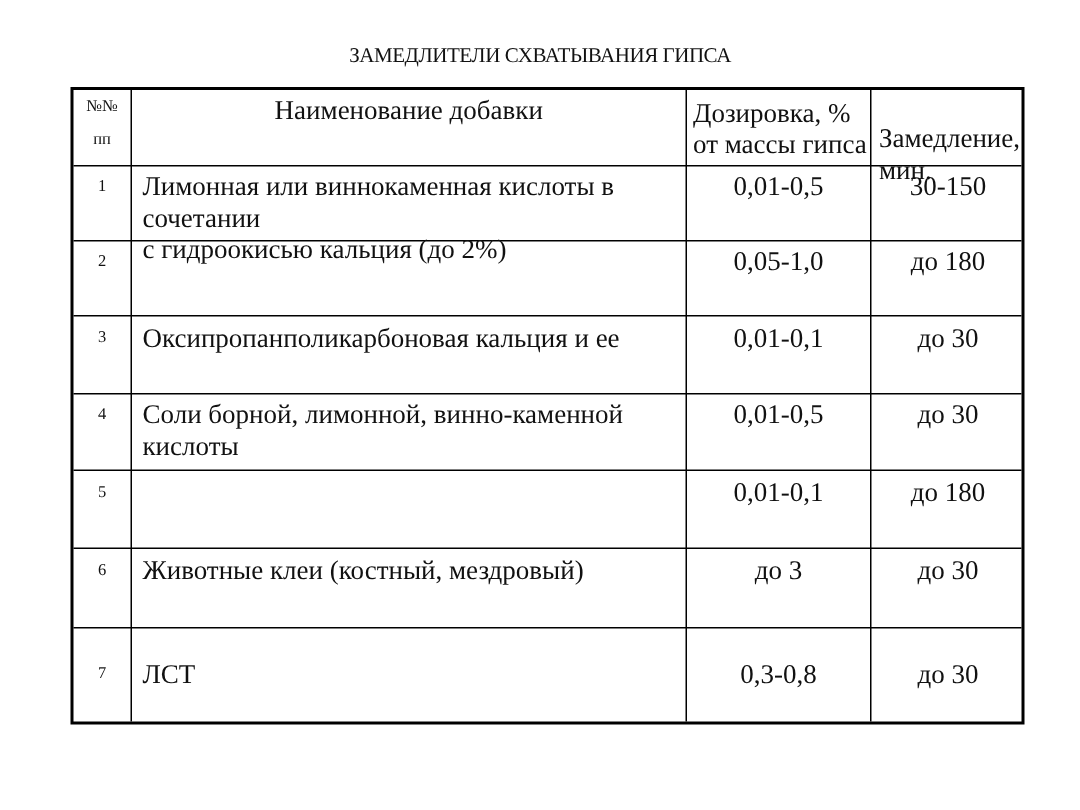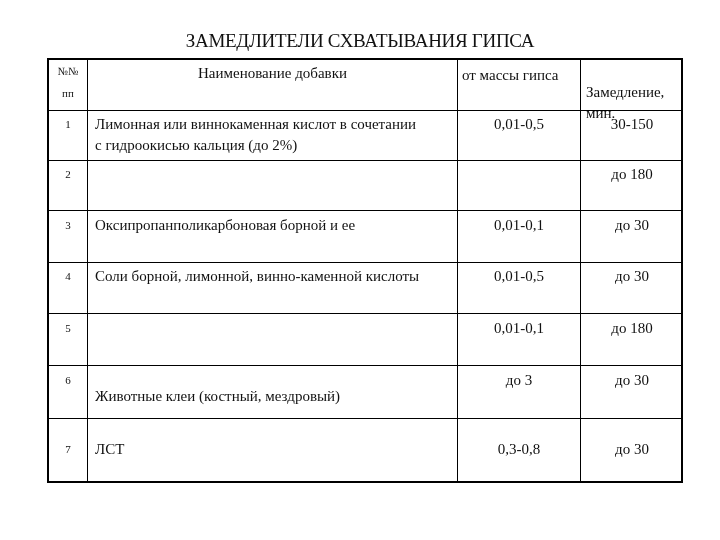--- a/index.html
+++ b/index.html
@@ -2,29 +2,29 @@
 <html><head>
 <meta charset="utf-8">
 <style>
   html, body { margin:0; padding:0; }
   body {
     width:720px; height:540px; background:#ffffff; position:relative; overflow:hidden;
     font-family: "Liberation Serif", "DejaVu Serif", serif; color:#111;
   }
   .title {
     position:absolute; left:0; width:720px; top:30px; text-align:center;
-    font-size:19px; letter-spacing:-0.3px;
+    font-size:14px; letter-spacing:-0.3px;
   }
   .table {
     position:absolute; left:47px; top:58px; width:636px; height:425px;
     border:2px solid #000; box-sizing:border-box;
   }
   .hline { position:absolute; left:0; right:0; height:0; border-top:1px solid #000; }
   .vline { position:absolute; top:0; bottom:0; width:0; border-left:1px solid #000; }
-  .cell { position:absolute; font-size:15px; line-height:21px; }
+  .cell { position:absolute; font-size:18px; line-height:21px; }
   .num { font-size:11px; }
   .hdrnum { font-size:11px; line-height:22px; text-align:center; }
   .center { text-align:center; }
 </style>
 </head>
 <body>
 
 <div class="title">ЗАМЕДЛИТЕЛИ СХВАТЫВАНИЯ ГИПСА</div>
 
 <div class="table">
@@ -40,60 +40,62 @@
   <div class="hline" style="top:253px"></div>
   <div class="hline" style="top:305px"></div>
   <div class="hline" style="top:358px"></div>
 
   <div class="cell hdrnum" style="left:0; width:38px; top:0px;">
     <div>№№</div>
     <div>пп</div>
   </div>
   <div class="cell center" style="left:39px; width:369px; top:3px;">Наименование добавки</div>
   <div class="cell" style="left:413px; width:118px; top:5px;">
+    <div>Дозировка, %</div>
     <div>от массы гипса</div>
   </div>
   <div class="cell" style="left:537px; width:97px; top:22px;">
     <div>Замедление,</div>
     <div>мин.</div>
   </div>
 
   <div class="cell num center" style="left:0; width:38px; top:54px;">1</div>
   <div class="cell" style="left:46px; width:360px; top:54px;">
-    <div>Лимонная или виннокаменная кислот в сочетании</div>
+    <div>Лимонная или виннокаменная кислоты в сочетании</div>
     <div>с  гидроокисью кальция (до 2%)</div>
   </div>
   <div class="cell center" style="left:409px; width:122px; top:54px;">0,01-0,5</div>
   <div class="cell center" style="left:532px; width:102px; top:54px;">30-150</div>
 
   <div class="cell num center" style="left:0; width:38px; top:104px;">2</div>
+  <div class="cell center" style="left:409px; width:122px; top:104px;">0,05-1,0</div>
   <div class="cell center" style="left:532px; width:102px; top:104px;">до 180</div>
 
   <div class="cell num center" style="left:0; width:38px; top:155px;">3</div>
   <div class="cell" style="left:46px; width:360px; top:155px;">
-    <div>Оксипропанполикарбоновая борной и ее</div>
+    <div>Оксипропанполикарбоновая кальция и ее</div>
   </div>
   <div class="cell center" style="left:409px; width:122px; top:155px;">0,01-0,1</div>
   <div class="cell center" style="left:532px; width:102px; top:155px;">до 30</div>
 
   <div class="cell num center" style="left:0; width:38px; top:206px;">4</div>
   <div class="cell" style="left:46px; width:360px; top:206px;">
     <div>Соли борной, лимонной, винно-каменной кислоты</div>
   </div>
   <div class="cell center" style="left:409px; width:122px; top:206px;">0,01-0,5</div>
   <div class="cell center" style="left:532px; width:102px; top:206px;">до 30</div>
 
   <div class="cell num center" style="left:0; width:38px; top:258px;">5</div>
   <div class="cell" style="left:46px; width:360px; top:258px;">
   </div>
   <div class="cell center" style="left:409px; width:122px; top:258px;">0,01-0,1</div>
   <div class="cell center" style="left:532px; width:102px; top:258px;">до 180</div>
 
   <div class="cell num center" style="left:0; width:38px; top:310px;">6</div>
-  <div class="cell" style="left:46px; width:360px; top:326px;">
+  <div class="cell" style="left:46px; width:360px; top:310px;">
     <div>Животные клеи (костный, мездровый)</div>
   </div>
   <div class="cell center" style="left:409px; width:122px; top:310px;">до 3</div>
   <div class="cell center" style="left:532px; width:102px; top:310px;">до 30</div>
 
   <div class="cell num center" style="left:0; width:38px; top:379px;">7</div>
   <div class="cell" style="left:46px; width:360px; top:379px;">
     <div>ЛСТ</div>
   </div>
   <div class="cell center" style="left:409px; width:122px; top:379px;">0,3-0,8</div>

